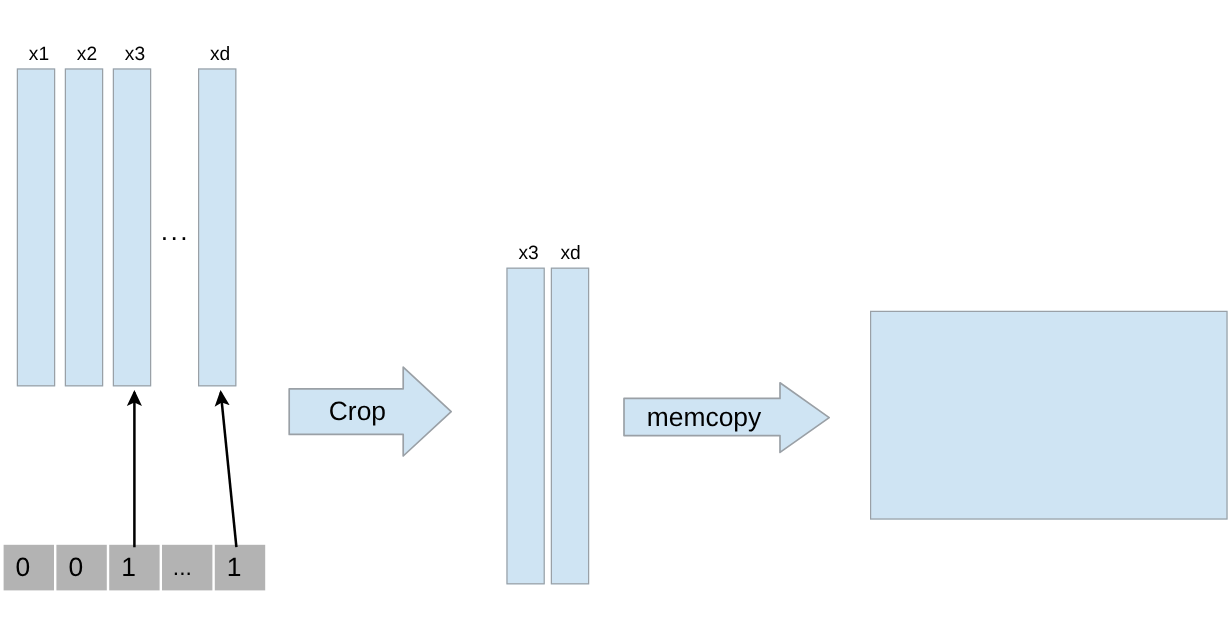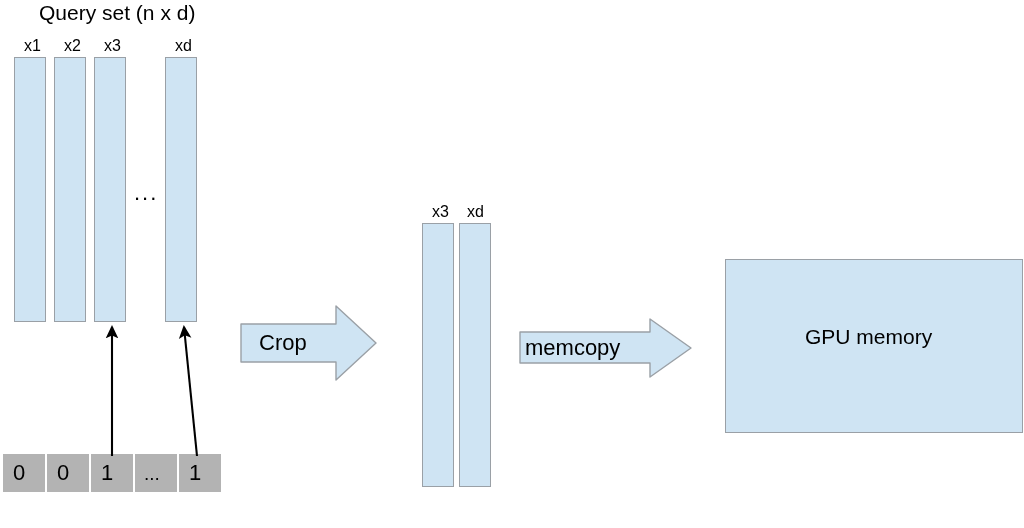--- a/index.html
+++ b/index.html
@@ -109,21 +109,20 @@
     width: 1024px;
     height: 528px;
     pointer-events: none;
   }
 </style>
 </head>
 <body>
 
 <div id="canvas">
 
-  <div class="lbl title-lbl" style="left:39px; top:2px;">Query set (n x d)</div>
 
   <div class="lbl col-lbl" style="left:24px; top:38px;">x1</div>
   <div class="lbl col-lbl" style="left:64px; top:38px;">x2</div>
   <div class="lbl col-lbl" style="left:104px; top:38px;">x3</div>
   <div class="lbl col-lbl" style="left:175px; top:38px;">xd</div>
 
   <div class="col-box" style="left:14px; top:57px; width:32px; height:265px;"></div>
   <div class="col-box" style="left:54px; top:57px; width:32px; height:265px;"></div>
   <div class="col-box" style="left:94px; top:57px; width:32px; height:265px;"></div>
   <div class="col-box" style="left:165px; top:57px; width:32px; height:265px;"></div>
@@ -131,36 +130,35 @@
   <div class="lbl ellipsis-lbl" style="left:134px; top:182px;">...</div>
 
 
   <div class="lbl col-lbl" style="left:432px; top:204px;">x3</div>
   <div class="lbl col-lbl" style="left:467px; top:204px;">xd</div>
 
   <div class="col-box" style="left:422px; top:223px; width:32px; height:264px;"></div>
   <div class="col-box" style="left:459px; top:223px; width:32px; height:264px;"></div>
 
   <div class="gpu-box" style="left:725px; top:259px; width:298px; height:174px;"></div>
-  <div class="gpu-text" style="left:805px; top:325px;">GPU memory</div>
 
   <div class="block-arrow" style="left:240px; top:303px; width:138px; height:80px;">
     <svg width="138" height="80" viewBox="0 0 138 80">
       <polygon points="1,21 96,21 96,3 136,40 96,77 96,59 1,59" fill="#cfe4f3" stroke="#9aa0a6" stroke-width="1.4" stroke-linejoin="round"></polygon>
     </svg>
-    <div class="ba-text" style="padding-left:19px;">
+    <div class="ba-text" style="padding-left:34px;">
       <span>Crop</span>
     </div>
   </div>
 
   <div class="block-arrow" style="left:519px; top:317px; width:174px; height:62px;">
     <svg width="174" height="62" viewBox="0 0 174 62">
       <polygon points="1,15 131,15 131,2 172,31 131,60 131,46 1,46" fill="#cfe4f3" stroke="#9aa0a6" stroke-width="1.4" stroke-linejoin="round"></polygon>
     </svg>
-    <div class="ba-text" style="padding-left:6px;">
+    <div class="ba-text" style="padding-left:20px;">
       <span>memcopy</span>
     </div>
   </div>
 
   <div class="chrom-strip" style="left:3px; top:454px;">
     <div class="chrom-cell">
       <span>0</span>
     </div>
     <div class="chrom-cell">
       <span>0</span>

